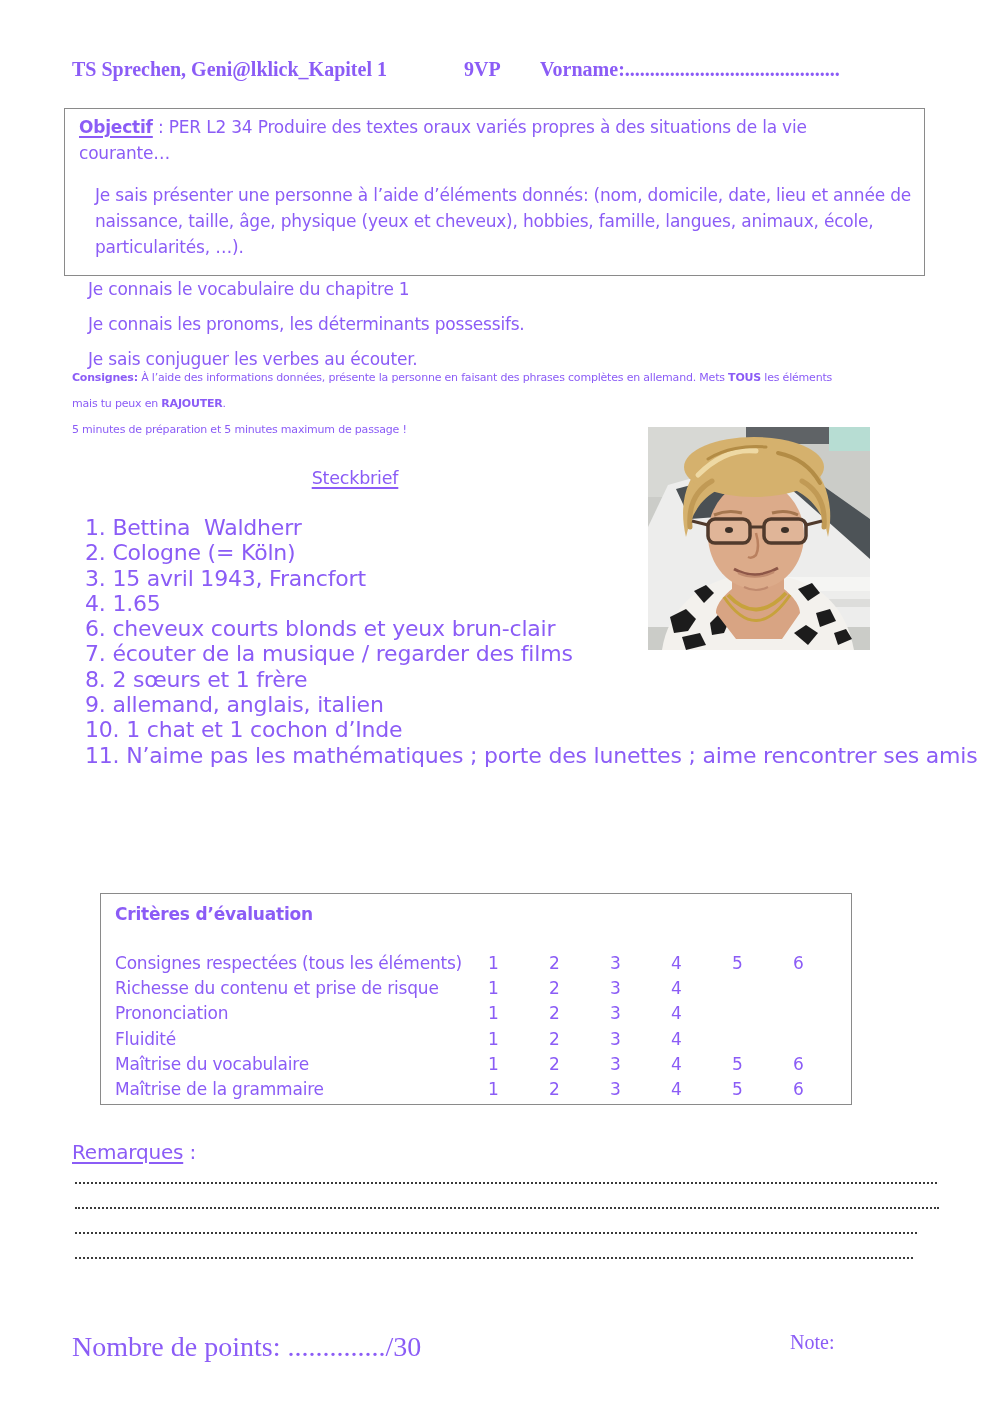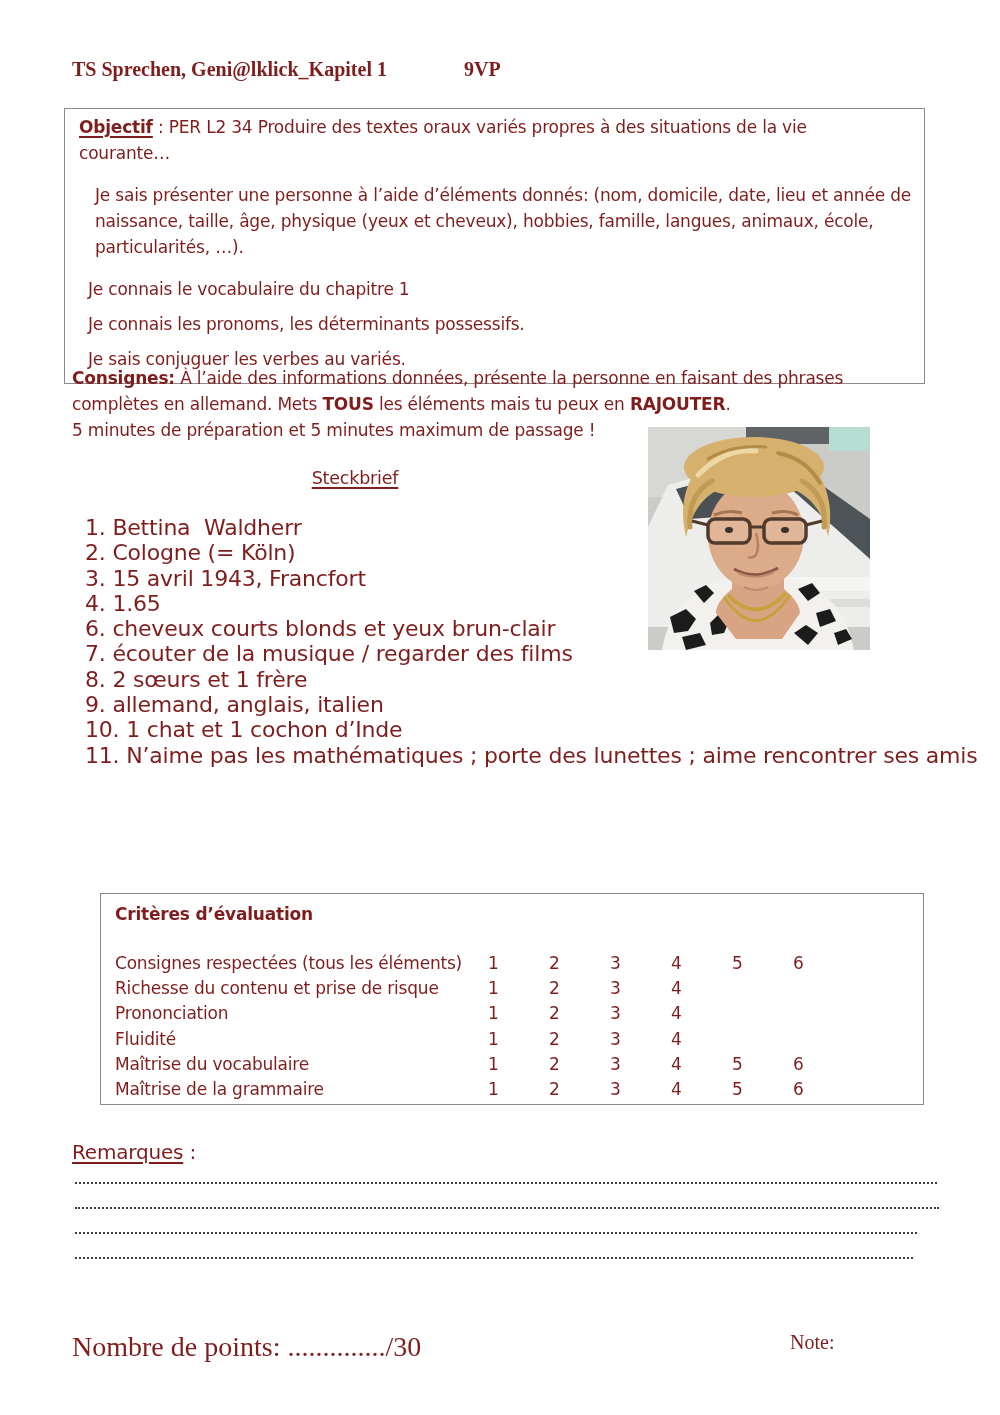--- a/index.html
+++ b/index.html
@@ -1,62 +1,62 @@
 <!DOCTYPE html>
 <html><head>
 <meta charset="utf-8">
 <style>
   html,body{margin:0;padding:0;background:#e9e9e9;}
   .page{
     position:relative;
     width:1000px;height:1415px;
     margin:0 auto;
     background:#ffffff;
-    color:#7f1d1d;
+    color:#8b5cf6;
     font-family:"DejaVu Sans",sans-serif;
     overflow:hidden;
   }
   .serif{font-family:"Liberation Serif",serif;}
   .comic{font-family:"DejaVu Sans",sans-serif;letter-spacing:-0.2px;}
   .abs{position:absolute;}
   .b{font-weight:bold;}
   .u{text-decoration:underline;text-underline-offset:3px;text-decoration-thickness:1.5px;}
 
   
   .hdr-title{left:72px;top:58px;font-size:20px;}
   .hdr-group{left:464px;top:58px;font-size:20px;}
   .hdr-vorname{left:540px;top:58px;font-size:20px;}
 
   
   .obj-box{
-    left:64px;top:108px;width:861px;height:276px;
+    left:64px;top:108px;width:861px;height:168px;
     border:1px solid #8a8a8a;box-sizing:border-box;
     padding:5px 14px 0 14px;
     font-size:17px;line-height:26px;
   }
   .obj-intro{margin:0 0 9px 0;width:810px;}
   .obj-skills{margin:16px;width:828px;}
   .obj-line{margin:9px;}
 
   
-  .consignes{left:72px;top:365px;width:785px;font-size:17px;line-height:26px;}
+  .consignes{left:72px;top:365px;width:785px;font-size:11px;line-height:26px;}
   .consignes p{margin:0;}
 
   
   .steck-title{left:75px;top:468px;width:560px;text-align:center;font-size:17.5px;}
   .steck-list{left:72px;top:515px;font-size:22px;line-height:25.3px;margin-left:13px;}
   .steck-list div{white-space:pre;}
 
   
   .photo{left:648px;top:427px;width:222px;height:223px;}
   .photo svg{display:block;width:100%;height:100%;}
 
   
   .crit-box{
-    left:100px;top:893px;width:824px;height:212px;
+    left:100px;top:893px;width:752px;height:212px;
     border:1px solid #8a8a8a;box-sizing:border-box;
     padding:10px 0 0 14px;
     font-size:17px;
   }
   .crit-title{font-size:17px;margin:0 0 27px 0;}
   .crit-row{display:flex;line-height:25.2px;}
   .crit-label{flex:0 0 373px;}
   .crit-cell{flex:0 0 61px;}
 
   
@@ -71,29 +71,30 @@
   .foot-points{left:72px;top:1331px;font-size:28px;}
   .foot-note{left:790px;top:1331px;font-size:20px;}
 </style>
 </head>
 <body>
 
 <div class="page">
 
   <span class="abs serif b hdr-title">TS Sprechen, Geni@lklick_Kapitel 1</span>
   <span class="abs serif b hdr-group">9VP</span>
+  <span class="abs serif b hdr-vorname">Vorname:...........................................</span>
 
   <div class="abs comic obj-box">
     <p class="obj-intro">
       <span class="b u">Objectif</span><span> : </span><span>PER L2 34 Produire des textes oraux variés propres à des situations de la vie courante…</span>
     </p>
     <p class="obj-skills">Je sais présenter une personne à l’aide d’éléments donnés: (nom, domicile, date, lieu et année de naissance, taille, âge, physique (yeux et cheveux), hobbies, famille, langues, animaux, école, particularités, …).</p>
     <p class="obj-line">Je connais le vocabulaire du chapitre 1</p>
     <p class="obj-line">Je connais les pronoms, les déterminants possessifs.</p>
-    <p class="obj-line">Je sais conjuguer les verbes au variés.</p>
+    <p class="obj-line">Je sais conjuguer les verbes au écouter.</p>
   </div>
 
   <div class="abs comic consignes">
     <p><span class="b">Consignes:</span><span> À l’aide des informations données, présente la personne en faisant des phrases complètes en allemand. Mets </span><span class="b">TOUS</span><span> les éléments mais tu peux en </span><span class="b">RAJOUTER</span><span>.</span></p>
     <p>5 minutes de préparation et 5 minutes maximum de passage !</p>
   </div>
 
   <div class="abs comic steck-title">
     <span class="u">Steckbrief</span>
   </div>

